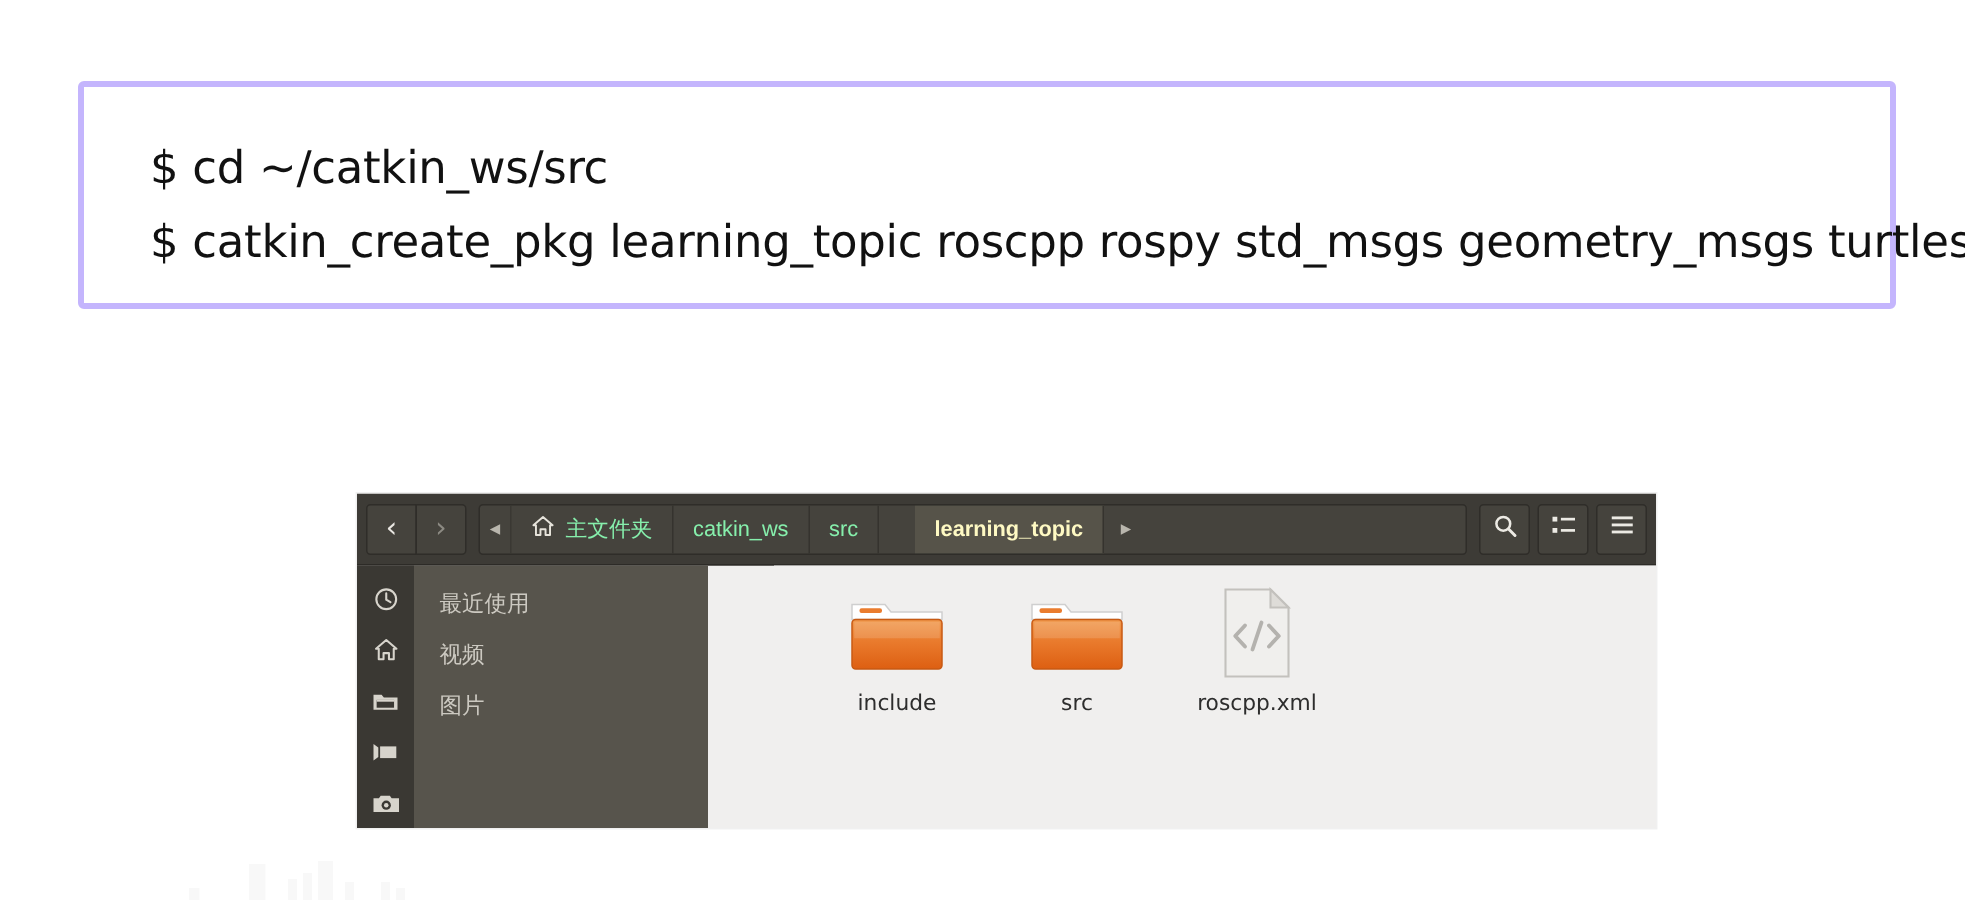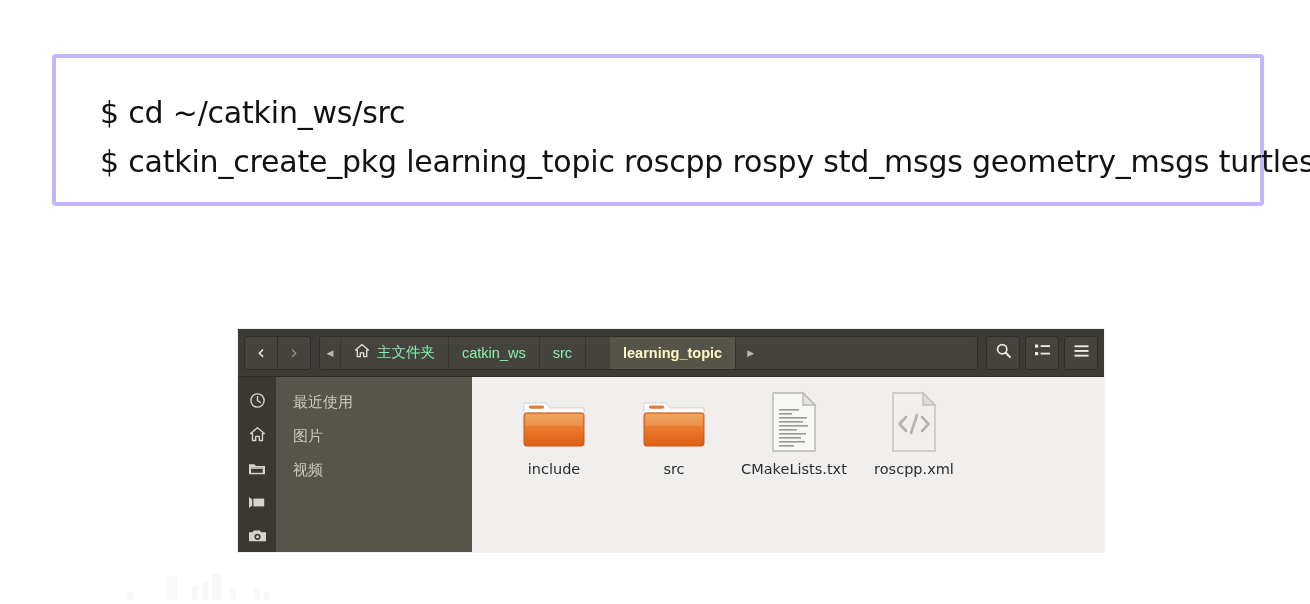--- a/index.html
+++ b/index.html
@@ -166,20 +166,21 @@
     font-family: "DejaVu Sans", sans-serif;
   }
 
   .files {
     flex: 1;
     background: #f0efee;
     padding: 14px 0 0 22px;
     display: flex;
     align-items: flex-start;
     gap: 0;
+    margin-left: 44px;
   }
   .file-item {
     width: 120px;
     display: flex;
     flex-direction: column;
     align-items: center;
   }
   .file-ico { height: 62px; display: flex; align-items: flex-end; }
   .file-label {
     margin-top: 7px;
@@ -337,24 +338,24 @@
             </svg>
           </span>
         </div>
       </div>
 
       <div class="side-labels">
         <div class="side-lbl-cell">
           <span>最近使用</span>
         </div>
         <div class="side-lbl-cell">
+          <span>视频</span>
+        </div>
+        <div class="side-lbl-cell">
           <span>图片</span>
-        </div>
-        <div class="side-lbl-cell">
-          <span>视频</span>
         </div>
       </div>
     </div>
 
     <div class="files">
 
       <div class="file-item">
         <span class="file-ico">
           <svg width="68" height="58" viewBox="0 0 68 58" aria-hidden="true">
             <defs>
@@ -378,41 +379,20 @@
           <svg width="68" height="58" viewBox="0 0 68 58" aria-hidden="true">
             <path d="M4 8 h22 l4 5 h34 v5 H4 Z" fill="#ffffff" stroke="#cfcfcf" stroke-width="1"></path>
             <rect x="9" y="10.5" width="15" height="3.2" rx="1.4" fill="#ea7c2e"></rect>
             <rect x="4" y="18" width="60" height="33" rx="2.5" fill="url(#folderGrad)" stroke="#c85a13" stroke-width="1"></rect>
             <rect x="5.5" y="19.5" width="57" height="11" fill="#ffffff" opacity="0.14"></rect>
           </svg>
         </span>
         <span class="file-label">src</span>
       </div>
 
-      <div class="file-item">
-        <span class="file-ico">
-          <svg width="56" height="62" viewBox="0 0 56 62" aria-hidden="true">
-            <path d="M7 2 h30 l12 12 v46 H7 Z" fill="#f7f7f6" stroke="#b9b7b3" stroke-width="1.4"></path>
-            <path d="M37 2 v12 h12 Z" fill="#e3e2df" stroke="#b9b7b3" stroke-width="1.4"></path>
-            <g fill="#9a9995">
-              <rect x="13" y="18" width="20" height="1.6"></rect>
-              <rect x="13" y="22" width="13" height="1.6"></rect>
-              <rect x="13" y="26" width="28" height="1.6"></rect>
-              <rect x="13" y="30" width="24" height="1.6"></rect>
-              <rect x="13" y="34" width="29" height="1.6"></rect>
-              <rect x="13" y="38" width="18" height="1.6"></rect>
-              <rect x="13" y="42" width="27" height="1.6"></rect>
-              <rect x="13" y="46" width="22" height="1.6"></rect>
-              <rect x="13" y="50" width="26" height="1.6"></rect>
-              <rect x="13" y="54" width="15" height="1.6"></rect>
-            </g>
-          </svg>
-        </span>
-        <span class="file-label">CMakeLists.txt</span>
-      </div>
 
       <div class="file-item">
         <span class="file-ico">
           <svg width="56" height="62" viewBox="0 0 56 62" aria-hidden="true">
             <path d="M7 2 h30 l12 12 v46 H7 Z" fill="#f0efed" stroke="#c3c1bd" stroke-width="1.4"></path>
             <path d="M37 2 v12 h12 Z" fill="#dedcd8" stroke="#c3c1bd" stroke-width="1.4"></path>
             <g fill="none" stroke="#b4b2ae" stroke-width="2.6" stroke-linecap="round" stroke-linejoin="round">
               <path d="M20 26 L13.5 33 L20 40"></path>
               <path d="M36 26 L42.5 33 L36 40"></path>
               <path d="M31 24 L25 42"></path>

